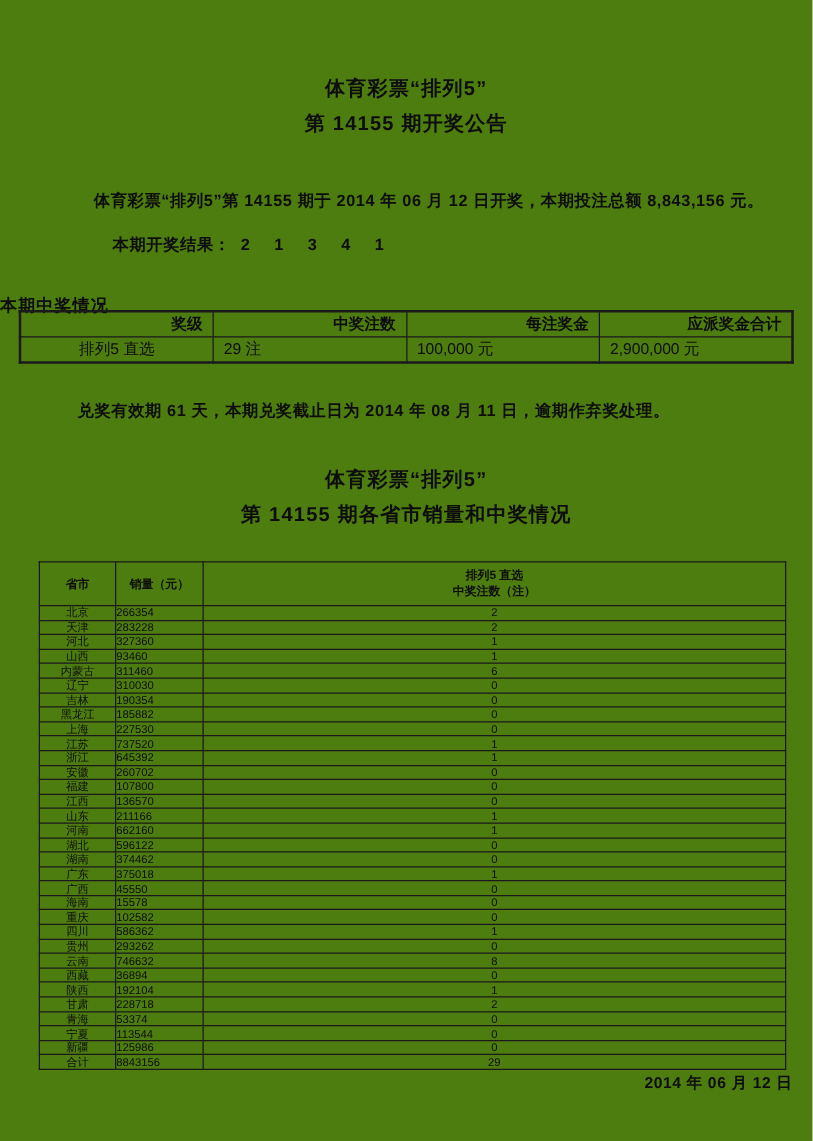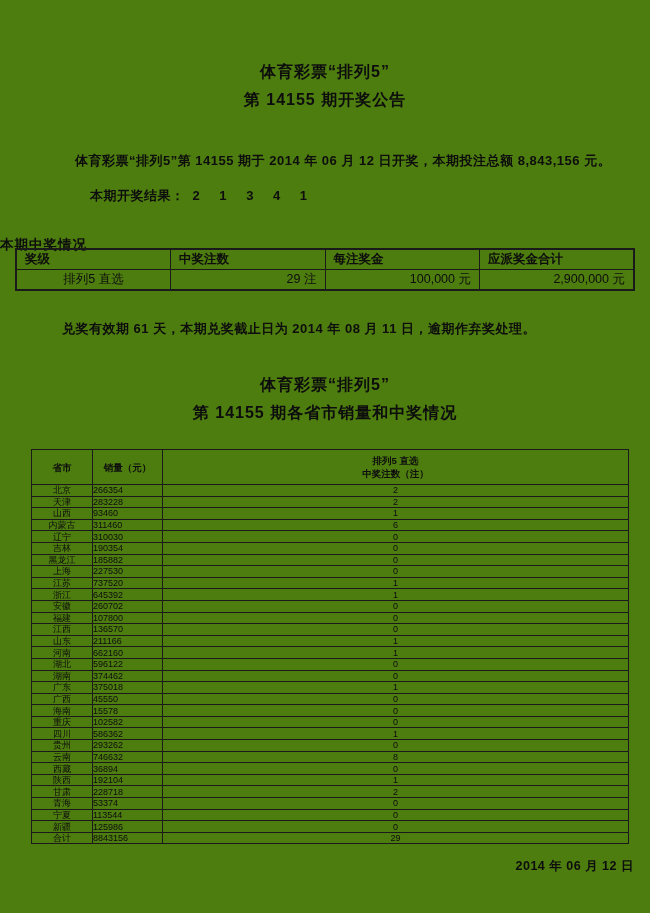--- a/index.html
+++ b/index.html
@@ -61,23 +61,23 @@
     width: 620px;
     font-size: 12.5px;
     border: 2px solid #1a1a1a;
   }
   .prize-table th, .prize-table td {
     border: 1px solid #1a1a1a;
     height: 17px;
     padding: 1px 8px;
     overflow: hidden;
   }
-  .prize-table th { font-weight: bold; text-align: left; }
+  .prize-table th { font-weight: bold; text-align: right; }
   .prize-table col { width: 25%; }
-  .prize-table td { text-align: right; }
+  .prize-table td { }
   .prize-table td:first-child { text-align: center; }
 
   
   .province-table {
     position: absolute;
     top: 449px;
     left: 31px;
     width: 598px;
     font-size: 9px;
     border: 1.5px solid #1a1a1a;
@@ -186,20 +186,25 @@
           <td>北京</td>
           <td>266354</td>
           <td>2</td>
         </tr>
         <tr>
           <td>天津</td>
           <td>283228</td>
           <td>2</td>
         </tr>
         <tr>
+          <td>河北</td>
+          <td>327360</td>
+          <td>1</td>
+        </tr>
+        <tr>
           <td>山西</td>
           <td>93460</td>
           <td>1</td>
         </tr>
         <tr>
           <td>内蒙古</td>
           <td>311460</td>
           <td>6</td>
         </tr>
         <tr>

